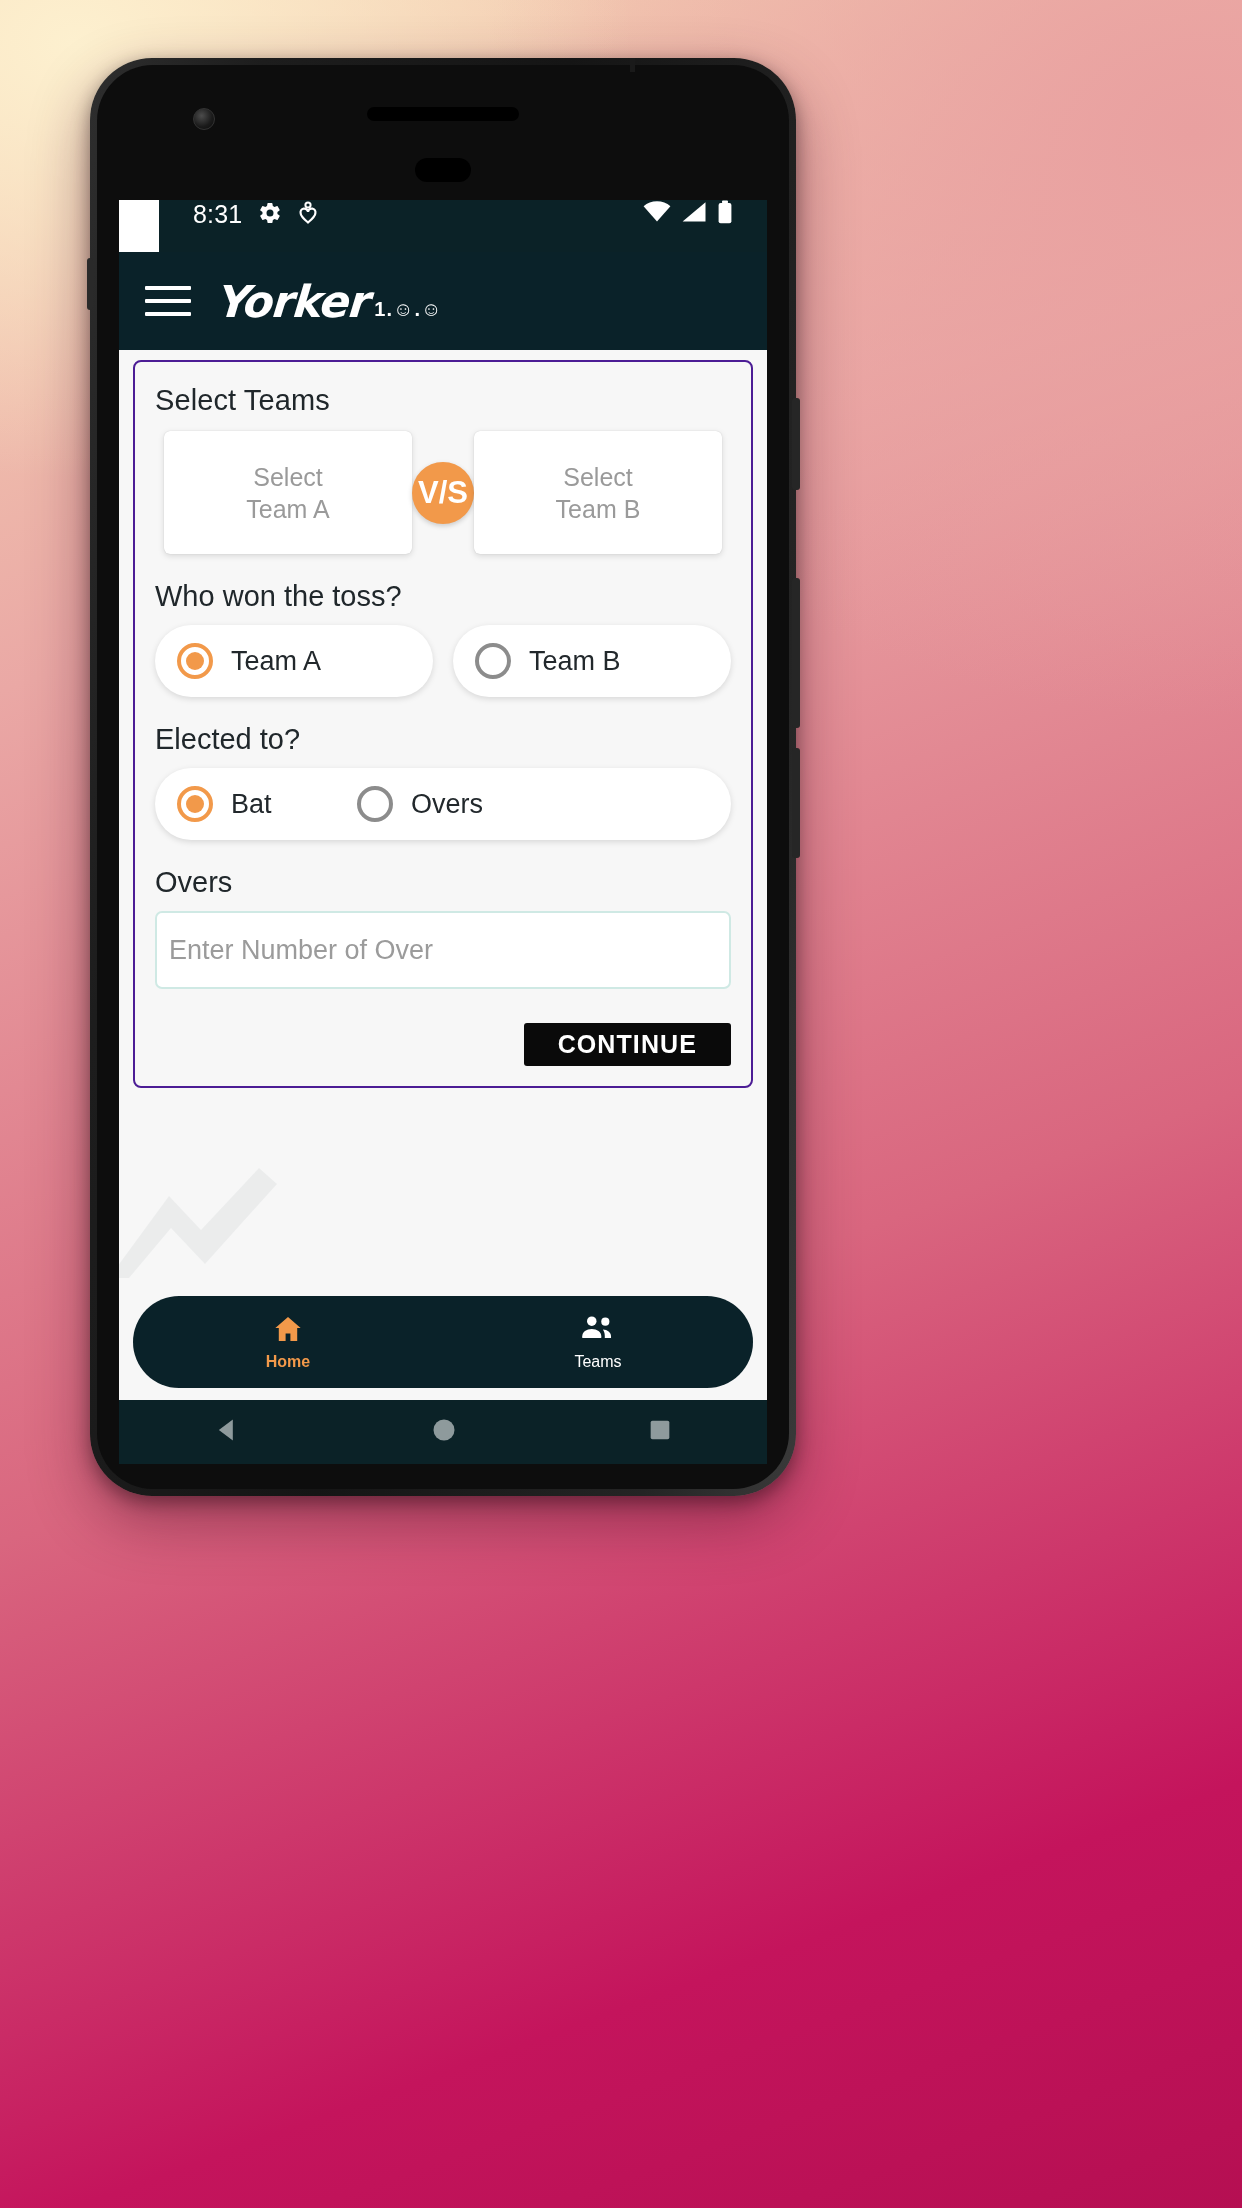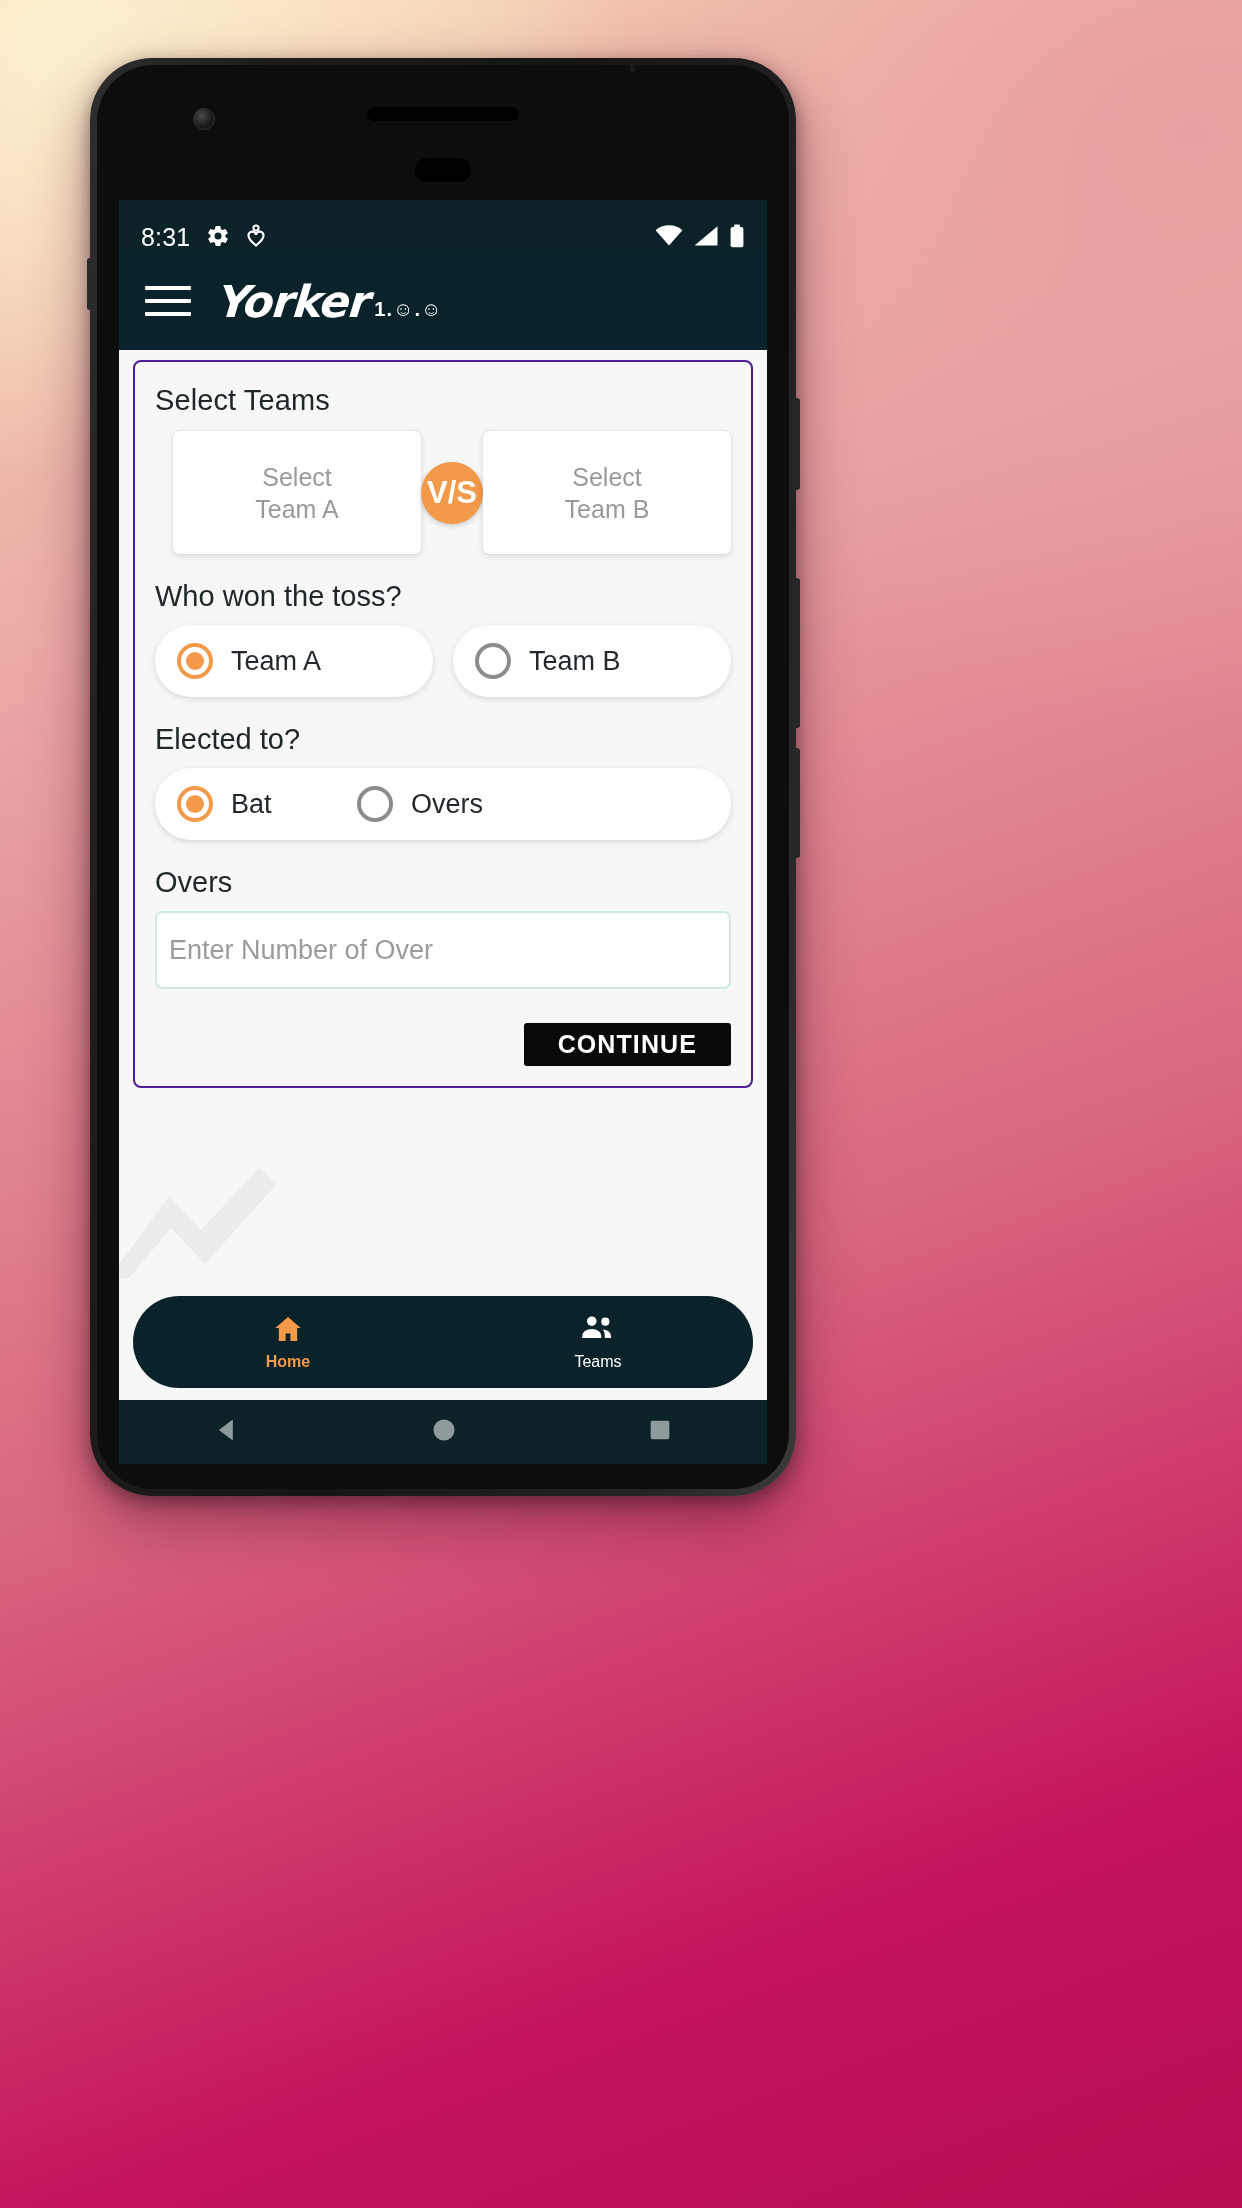--- a/index.html
+++ b/index.html
@@ -73,23 +73,24 @@
     left: 29px; top: 142px;
     width: 648px; height: 1200px;
     background: #ffffff;
     overflow: hidden;
   }
 
   
   #statusbar {
     height: 52px;
     background: #0b2227;
-    display: flex; align-items: flex-end;
-    padding: 0 22px;
+    display: flex; align-items: flex-start;
+    padding: 0 34px;
     color: #ffffff;
+    margin-left: 40px;
   }
   #statusbar .left { display: flex; align-items: center; gap: 16px; }
   #clock { font-size: 25px; letter-spacing: .2px; }
   .sb-ico { display: block; }
   #statusbar .right { margin-left: auto; display: flex; align-items: center; gap: 10px; }
 
   
   #appbar {
     height: 98px;
     background: #0a2229;
@@ -138,21 +139,21 @@
 
   .section-label {
     font-size: 29px;
     color: #20272b;
     font-weight: 400;
     margin-bottom: 14px;
     letter-spacing: .1px;
   }
 
   
-  #teams-row { display: flex; align-items: center; justify-content: flex-end; }
+  #teams-row { display: flex; align-items: center; justify-content: center; }
   .team-box {
     width: 248px; height: 123px;
     background: #fff;
     border-radius: 6px;
     box-shadow: 0 2px 6px rgba(0,0,0,.13), 0 0 1px rgba(0,0,0,.2);
     display: flex; flex-direction: column;
     align-items: center; justify-content: center;
     color: #9a9a9a; font-size: 25px; line-height: 1.28;
     text-align: center;
   }

